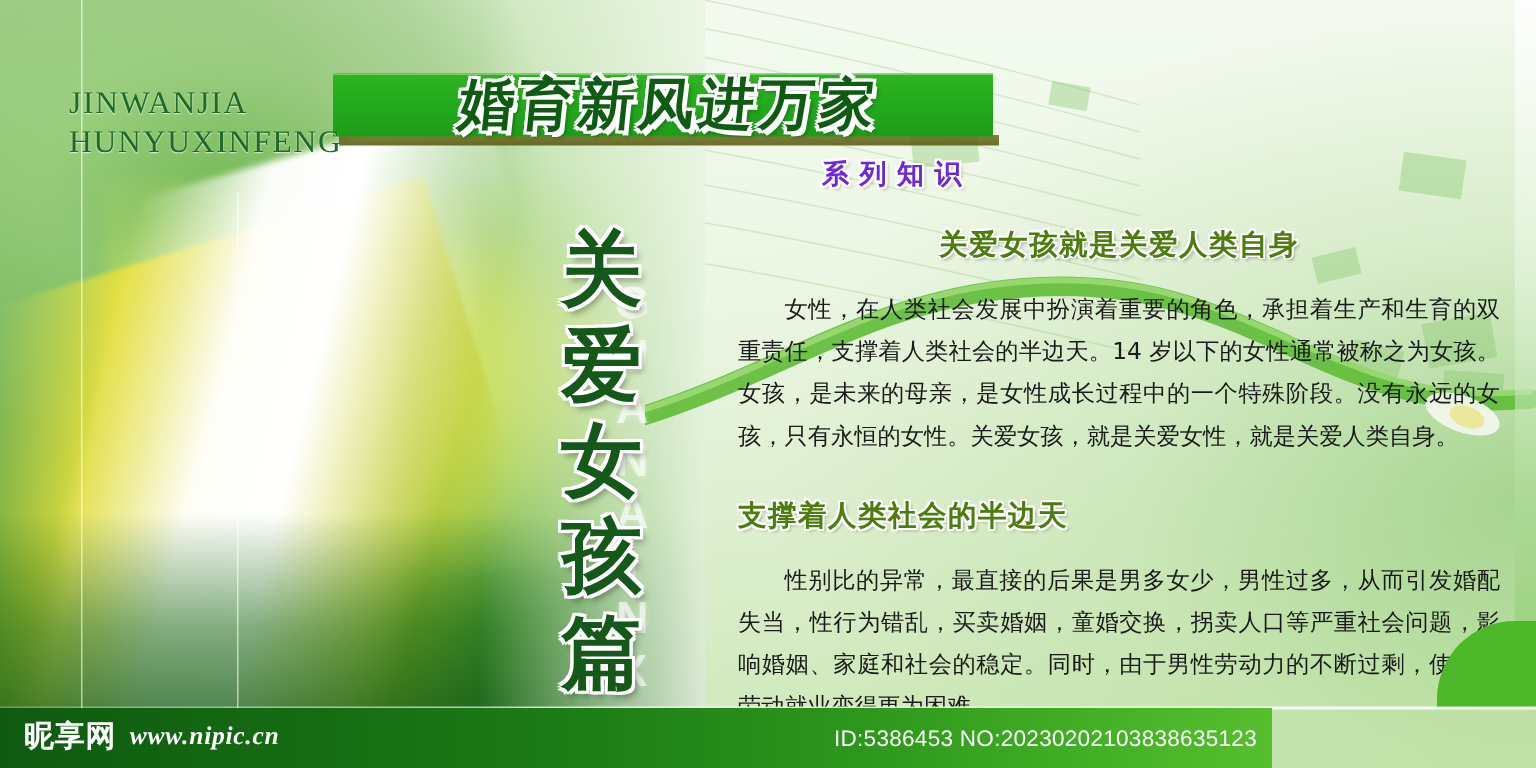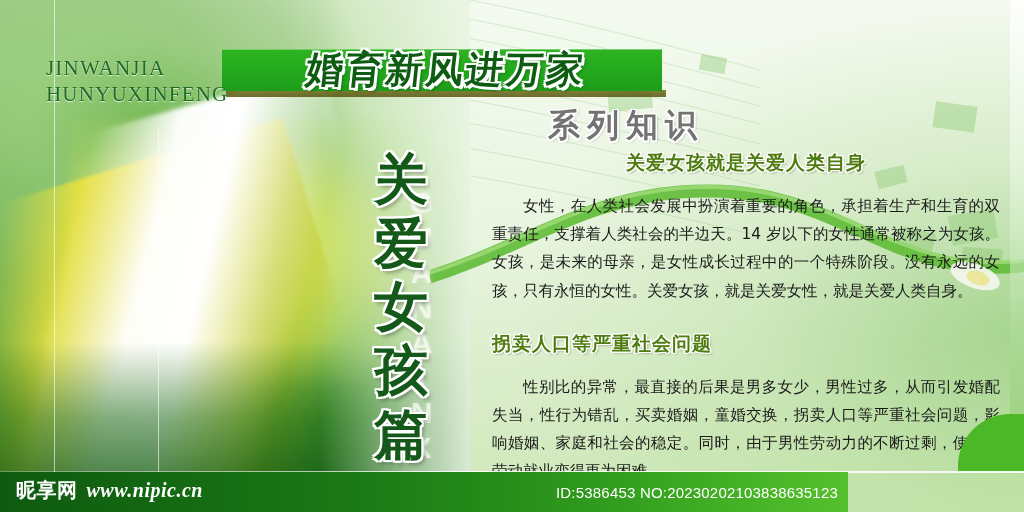--- a/index.html
+++ b/index.html
@@ -100,22 +100,22 @@
       2px 0 0 #fff, -2px 0 0 #fff, 0 2px 0 #fff, 0 -2px 0 #fff,
       2px 2px 0 #fff, -2px 2px 0 #fff, 2px -2px 0 #fff, -2px -2px 0 #fff,
       3px 3px 0 #fff, 4px 4px 3px rgba(0,0,0,.30);
     white-space:nowrap;
     transform:skewX(-6deg);
   }
 
   .subtitle{
     position:absolute;left:548px;top:104px;
     font-family:"DejaVu Sans","Liberation Sans",sans-serif;
-    font-size:32px;font-weight:bold;letter-spacing:7px;
-    color:#737373;
+    font-size:18px;font-weight:bold;letter-spacing:7px;
+    color:#6d28d9;
     text-shadow:
       1.5px 0 0 #fff,-1.5px 0 0 #fff,0 1.5px 0 #fff,0 -1.5px 0 #fff,
       1.5px 1.5px 0 #fff,-1.5px 1.5px 0 #fff,1.5px -1.5px 0 #fff,-1.5px -1.5px 0 #fff,
       2px 2px 2px rgba(0,0,0,.25);
     white-space:nowrap;
   }
 
   
   .pinyin{
     position:absolute;left:46px;top:55px;
@@ -185,21 +185,21 @@
     position:absolute;left:16px;bottom:8px;
     display:flex;align-items:center;gap:9px;
   }
   .nipic-cn{
     font-family:"DejaVu Sans","Liberation Sans",sans-serif;
     font-size:20px;font-weight:bold;color:#ffffff;
     letter-spacing:.5px;
   }
   .nipic-en{
     font-family:"Liberation Serif","DejaVu Serif",serif;
-    font-style:italic;font-weight:bold;font-size:20px;color:#ffffff;
+    font-style:italic;font-weight:bold;font-size:17px;color:#ffffff;
     letter-spacing:.5px;
   }
   .idtext{
     position:absolute;right:10px;bottom:11px;
     font-family:"Liberation Sans","DejaVu Sans",sans-serif;
     font-size:15px;color:#ffffff;letter-spacing:.2px;white-space:nowrap;
   }
   .corner-round{
     position:absolute;right:0;bottom:40px;width:66px;height:58px;
     background:#4cb828;
@@ -285,21 +285,21 @@
     <span>女</span>
     <span>孩</span>
     <span>篇</span>
   </div>
 
   <div class="content">
     <div class="sec-head center">关爱女孩就是关爱人类自身</div>
     <div class="body-text">女性，在人类社会发展中扮演着重要的角色，承担着生产和生育的双重责任，支撑着人类社会的半边天。14 岁以下的女性通常被称之为女孩。女孩，是未来的母亲，是女性成长过程中的一个特殊阶段。没有永远的女孩，只有永恒的女性。关爱女孩，就是关爱女性，就是关爱人类自身。</div>
 
     <div class="sec2">
-      <div class="sec-head">拐卖人口等严重社会问题</div>
+      <div class="sec-head">支撑着人类社会的半边天</div>
       <div class="body-text">性别比的异常，最直接的后果是男多女少，男性过多，从而引发婚配失当，性行为错乱，买卖婚姻，童婚交换，拐卖人口等严重社会问题，影响婚姻、家庭和社会的稳定。同时，由于男性劳动力的不断过剩，使男性劳动就业变得更为困难。</div>
     </div>
   </div>
 
   <div class="rightedge"></div>
   <div class="corner-round"></div>
 
   <div class="botbar-hair"></div>
   <div class="botbar">
     <div class="nipic-logo">

